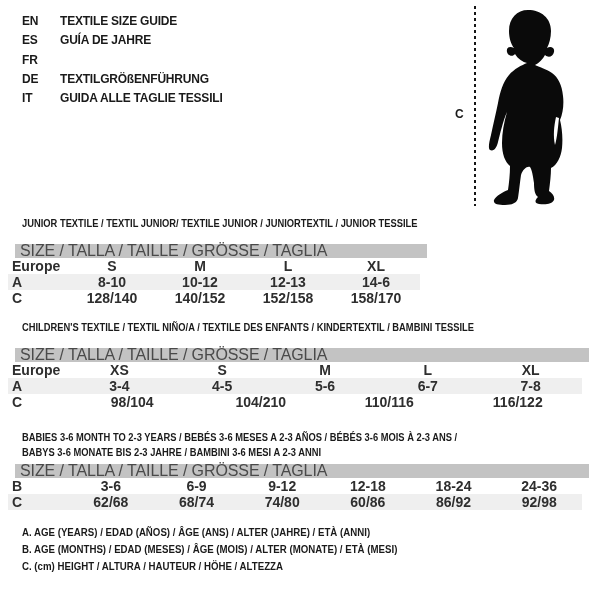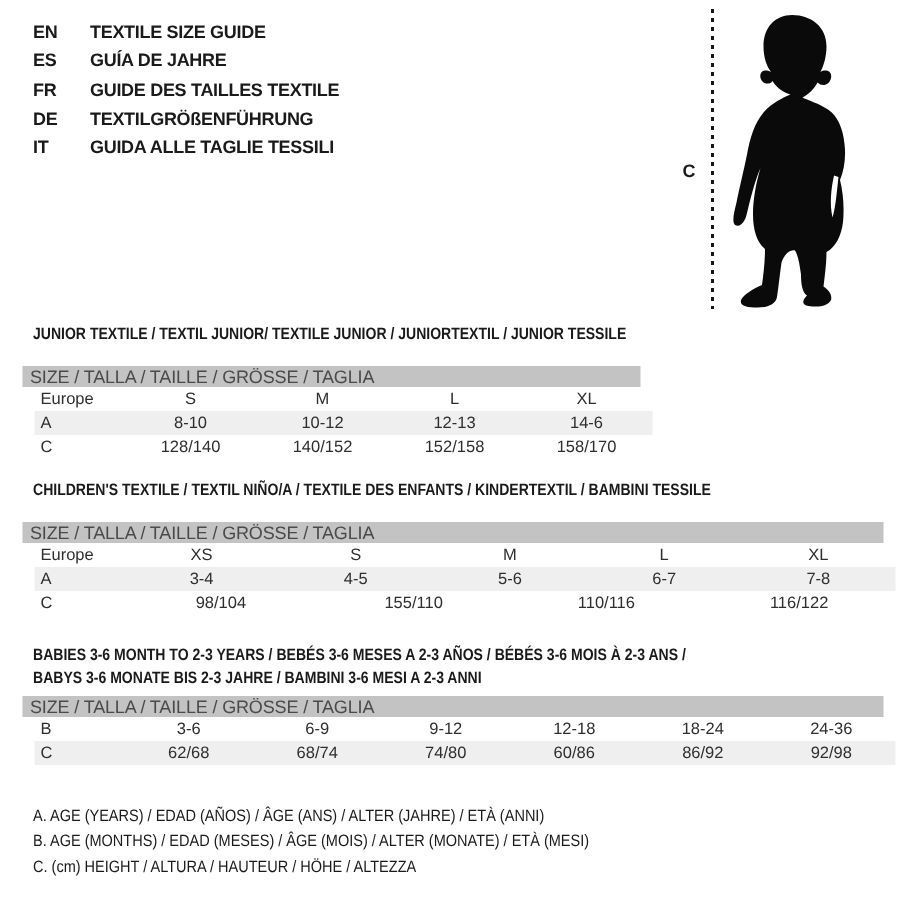--- a/index.html
+++ b/index.html
@@ -18,49 +18,48 @@
   .meas-line{
     position:absolute;left:474px;top:6px;width:2px;height:200px;
     background:repeating-linear-gradient(to bottom,#161616 0 3px,transparent 3px 6px);
   }
   .silhouette{position:absolute;left:485px;top:7px;width:88px;height:200px;}
   
   .tbl-title{position:absolute;left:22px;font-size:11px;font-weight:bold;line-height:15px;white-space:nowrap;}
   .squeeze{display:inline-block;transform:scaleX(0.85);transform-origin:0 0;white-space:nowrap;}
   .size-bar{
     position:absolute;left:15px;height:14px;background:#c3c3c3;
-    font-size:12px;line-height:14px;color:#4a4a4a;padding-left:5px;box-sizing:border-box;
+    font-size:16px;line-height:14px;color:#4a4a4a;padding-left:5px;box-sizing:border-box;
     letter-spacing:-0.1px;white-space:nowrap;
   }
-  .tbl-rows{position:absolute;left:23px;font-size:11px;color:#2e2e2e;}
+  .tbl-rows{position:absolute;left:8px;font-size:14px;color:#2e2e2e;font-weight:bold;}
   .t-row{display:flex;height:16px;line-height:16px;}
   .t-row.alt{background:#efefef;}
   .t-lbl{flex:0 0 60px;padding-left:4px;box-sizing:border-box;}
   .t-val{flex:1;text-align:center;}
   
-  .footnotes{position:absolute;left:22px;top:536px;font-size:11px;font-weight:normal;line-height:17px;}
+  .footnotes{position:absolute;left:22px;top:524px;font-size:11px;font-weight:bold;line-height:17px;}
   .footnote .squeeze{transform:scaleX(0.88);}
 </style>
 </head>
 <body>
 
 <div id="stage">
 
   <div class="lang-block">
     <div class="lang-row">
       <span class="lang-code">EN</span>
       <span class="lang-title">TEXTILE SIZE GUIDE</span>
     </div>
     <div class="lang-row">
       <span class="lang-code">ES</span>
       <span class="lang-title">GUÍA DE JAHRE</span>
     </div>
     <div class="lang-row">
       <span class="lang-code">FR</span>
-      <span class="lang-title">GUIDE DES TAILLES TEXTILE</span>
     </div>
     <div class="lang-row">
       <span class="lang-code">DE</span>
       <span class="lang-title">TEXTILGRÖßENFÜHRUNG</span>
     </div>
     <div class="lang-row">
       <span class="lang-code">IT</span>
       <span class="lang-title">GUIDA ALLE TAGLIE TESSILI</span>
     </div>
   </div>
@@ -149,21 +148,21 @@
       <span class="t-lbl">A</span>
       <span class="t-val">3-4</span>
       <span class="t-val">4-5</span>
       <span class="t-val">5-6</span>
       <span class="t-val">6-7</span>
       <span class="t-val">7-8</span>
     </div>
     <div class="t-row">
       <span class="t-lbl">C</span>
       <span class="t-val">98/104</span>
-      <span class="t-val">155/110</span>
+      <span class="t-val">104/210</span>
       <span class="t-val">110/116</span>
       <span class="t-val">116/122</span>
     </div>
   </div>
 
   <div class="tbl-title" style="top:430px;">
     <span class="squeeze">BABIES 3-6 MONTH TO 2-3 YEARS / BEBÉS 3-6 MESES A 2-3 AÑOS / BÉBÉS 3-6 MOIS À 2-3 ANS /</span><br>
     <span class="squeeze">BABYS 3-6 MONATE BIS 2-3 JAHRE / BAMBINI 3-6 MESI A 2-3 ANNI</span>
   </div>
   <div class="size-bar" style="top:464px;width:574px;">SIZE / TALLA / TAILLE / GRÖSSE / TAGLIA</div>

